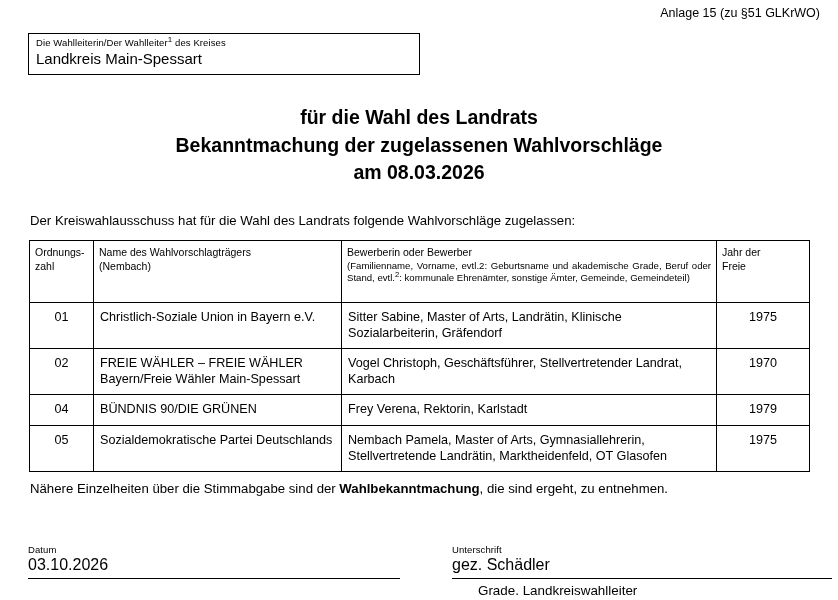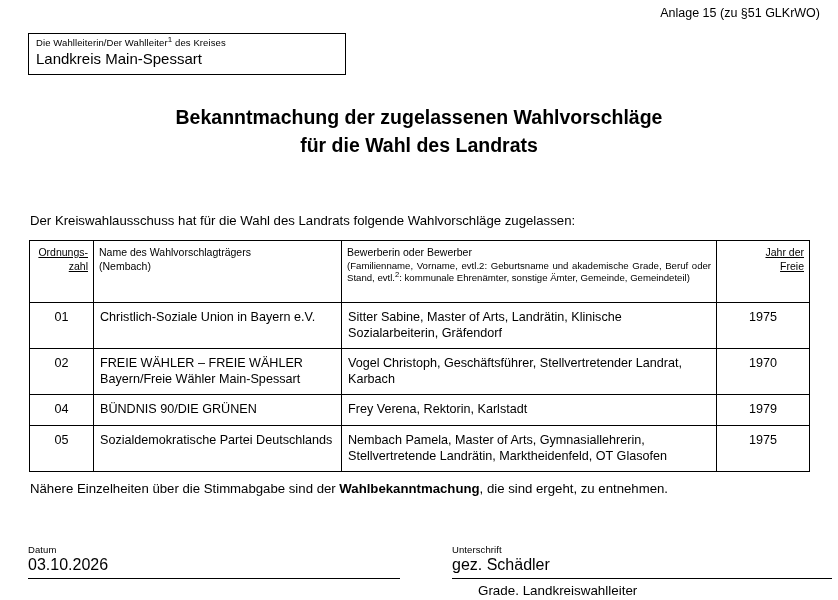--- a/index.html
+++ b/index.html
@@ -31,21 +31,21 @@
     font-size: 12.5px;
     line-height: 1.2;
     white-space: nowrap;
   }
 
   
   .authority-box {
     position: absolute;
     left: 28px;
     top: 33px;
-    width: 318px;
+    width: 392px;
     height: 42px;
     border: 1px solid #000;
     box-sizing: border-box;
     padding: 4px 0 0 7px;
   }
   .authority-caption {
     font-size: 9.5px;
     line-height: 1.15;
     letter-spacing: 0.1px;
   }
@@ -102,24 +102,23 @@
   .col-name  { width: 248px; }
   .col-cand  { width: 375px; }
   .col-year  { width: 93px; }
 
   .proposals-table thead th {
     font-weight: normal;
     padding: 5px 5px 6px 5px;
     height: 62px;
   }
   .th-ord, .th-year {
-    text-align: right;
+    text-align: left;
     font-size: 10.5px;
     line-height: 1.25;
-    text-decoration: underline;
   }
   .th-name, .th-cand {
     text-align: left;
   }
   .th-main {
     font-size: 10.5px;
     line-height: 1.3;
     display: block;
   }
   .th-sub {
@@ -187,22 +186,23 @@
 <div class="page">
 
   <div class="anlage-note">Anlage 15 (zu §51 GLKrWO)</div>
 
   <div class="authority-box">
     <div class="authority-caption"><span>Die Wahlleiterin/Der Wahlleiter</span><sup>1</sup><span> des Kreises</span></div>
     <div class="authority-name">Landkreis Main-Spessart</div>
   </div>
 
   <div class="title-block">
+    <span class="title-line">für die Wahl des Landrats</span>
     <span class="title-line">Bekanntmachung der zugelassenen Wahlvorschläge</span>
-    <span class="title-line">für die Wahl des Landrats</span>
+    <span class="title-line">am 08.03.2026</span>
   </div>
 
   <div class="intro-text">Der Kreiswahlausschuss hat für die Wahl des Landrats folgende Wahlvorschläge zugelassen:</div>
 
   <table class="proposals-table">
     <colgroup>
       <col class="col-ord">
       <col class="col-name">
       <col class="col-cand">
       <col class="col-year">

